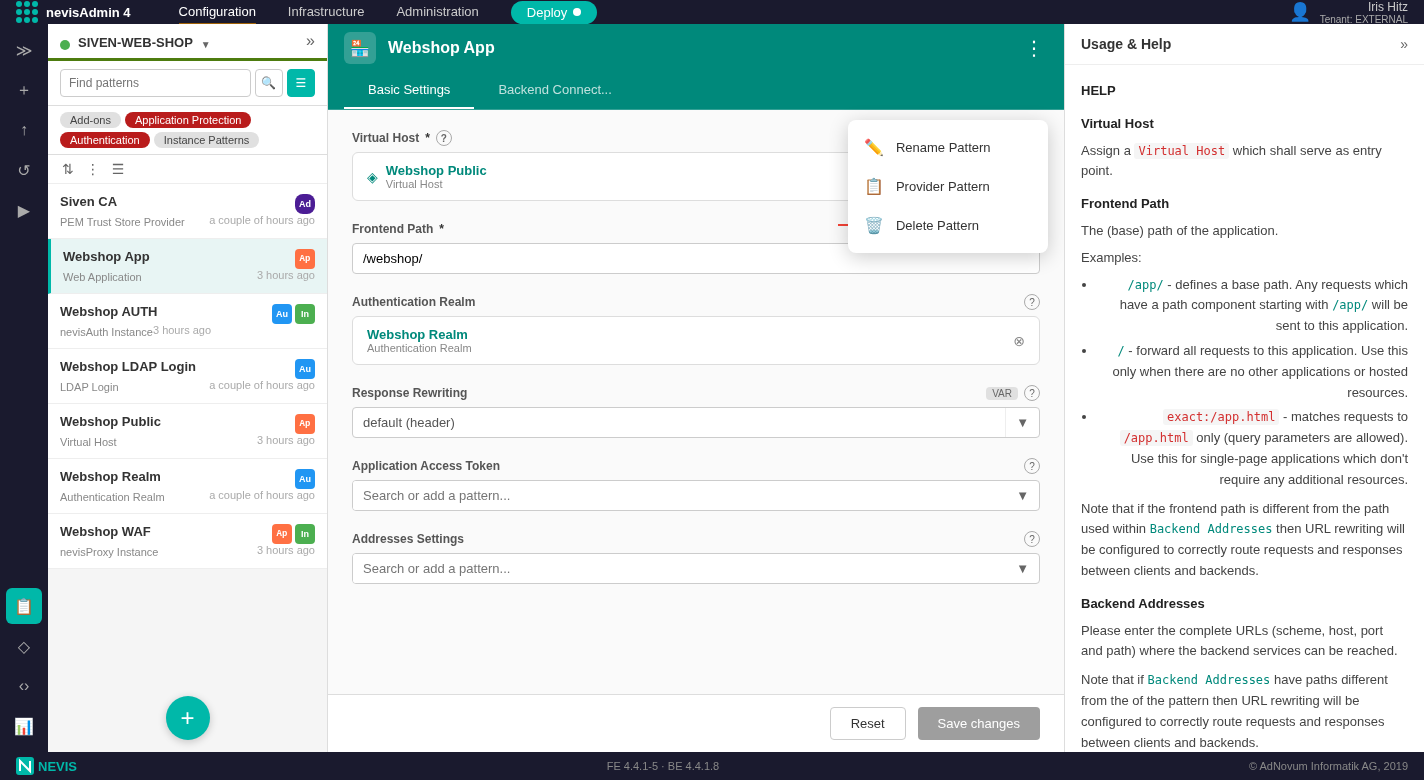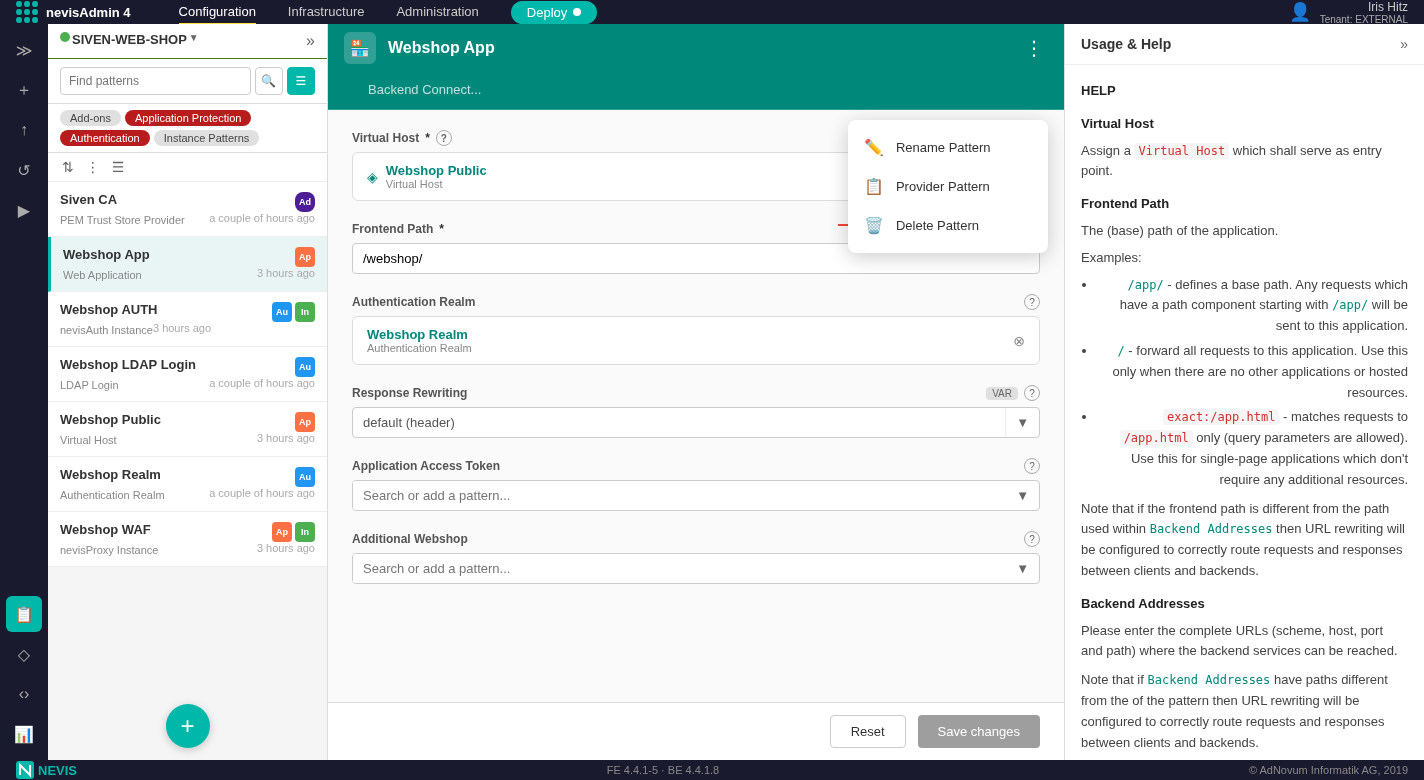--- a/index.html
+++ b/index.html
@@ -38,21 +38,21 @@
     }
     .nav-link {
       color: #ccc;
       font-size: 13px;
       cursor: pointer;
       padding: 4px 0;
       border-bottom: 2px solid transparent;
     }
     .nav-link.active {
       color: white;
-      border-bottom: 2px solid #fde047;
+      border-bottom: 2px solid #a16207;
     }
     .deploy-btn {
       background: #00b8a9;
       color: white;
       border: none;
       border-radius: 16px;
       padding: 4px 16px;
       font-size: 13px;
       cursor: pointer;
       display: flex;
@@ -100,24 +100,24 @@
       width: 280px;
       background: #f5f5f5;
       border-right: 1px solid #ddd;
       display: flex;
       flex-direction: column;
       flex-shrink: 0;
     }
     .patterns-header {
       padding: 8px 12px;
       display: flex;
-      align-items: flex-start;
-      gap: 2px;
-      background: white;
-      border-bottom: 1px solid #4d7c0f;
+      align-items: flex-end;
+      gap: 8px;
+      background: white;
+      border-bottom: 3px solid #4d7c0f;
     }
     .green-dot { width: 10px; height: 10px; background: #4caf50; border-radius: 50%; }
     .shop-name { font-weight: 600; font-size: 13px; color: #333; }
     .chevron-down { color: #666; font-size: 10px; }
     .expand-icon { margin-left: auto; color: #666; cursor: pointer; font-size: 16px; }
 
     .search-row {
       padding: 8px 12px;
       display: flex;
       gap: 4px;
@@ -199,21 +199,21 @@
       height: 20px;
       border-radius: 4px;
       display: flex;
       align-items: center;
       justify-content: center;
       font-size: 9px;
       font-weight: 700;
       color: white;
     }
     .badge-ad { background: #4c1d95; border-radius: 8px; }
-    .badge-ap { background: #ff7043; }
+    .badge-ap { background: #ff7043; font-family: Liberation Mono, monospace; }
     .badge-au { background: #2196f3; }
     .badge-in { background: #4caf50; }
     .pattern-type { font-size: 11px; color: #888; margin-top: 2px; }
     .pattern-time { font-size: 11px; color: #aaa; }
 
     .add-fab {
       width: 44px;
       height: 44px;
       border-radius: 50%;
       background: #00b8a9;
@@ -458,21 +458,21 @@
     .help-section-title { font-weight: 700; font-size: 13px; color: #222; margin: 12px 0 6px 0; }
     .help-section-title:first-child { margin-top: 0; }
     .help-code { font-family: monospace; background: #f5f5f5; padding: 1px 4px; border-radius: 3px; font-size: 12px; color: #d32f2f; }
     .help-link { color: #00897b; font-family: monospace; font-size: 12px; }
     .help-list { margin: 6px 0 6px 16px; }
     .help-list li { margin-bottom: 4px; text-align: right; }
 
     
     .bottom-bar {
       background: #1a1a2e;
-      height: 20px;
+      height: 28px;
       display: flex;
       align-items: center;
       justify-content: space-between;
       padding: 0 16px;
       flex-shrink: 0;
     }
     .nevis-logo { color: #00b8a9; font-weight: 700; font-size: 13px; display: flex; align-items: center; gap: 4px; }
     .version-text { color: #888; font-size: 11px; }
     .copyright-text { color: #888; font-size: 11px; }
 
@@ -661,20 +661,21 @@
   <div class="main-content">
     <div class="content-area">
 
       <div class="content-header">
         <div class="content-icon">🏪</div>
         <span class="content-title">Webshop App</span>
         <span class="content-menu-btn">⋮</span>
       </div>
 
       <div class="tabs-row">
+        <div class="tab active">Basic Settings</div>
         <div class="tab">Backend Connect...</div>
       </div>
 
       <div class="context-menu-overlay" style="top: 96px; right: 16px;">
         <div class="ctx-menu-item">
           <span class="ctx-icon">✏️</span>
           <span>Rename Pattern</span>
         </div>
         <div class="ctx-menu-item active-item">
           <span class="ctx-icon">📋</span>
@@ -766,21 +767,21 @@
           </div>
           <div class="search-add-row">
             <input class="search-add-input" type="text" placeholder="Search or add a pattern..." style="">
             <span class="search-add-arrow">▼</span>
           </div>
         </div>
 
         <div class="form-section">
           <div class="label-row">
             <div class="label-left">
-              <span>Additional Webshop</span>
+              <span>Addresses Settings</span>
             </div>
             <div class="help-icon">?</div>
           </div>
           <div class="search-add-row">
             <input class="search-add-input" type="text" placeholder="Search or add a pattern..." style="">
             <span class="search-add-arrow">▼</span>
           </div>
         </div>
       </div>
 

